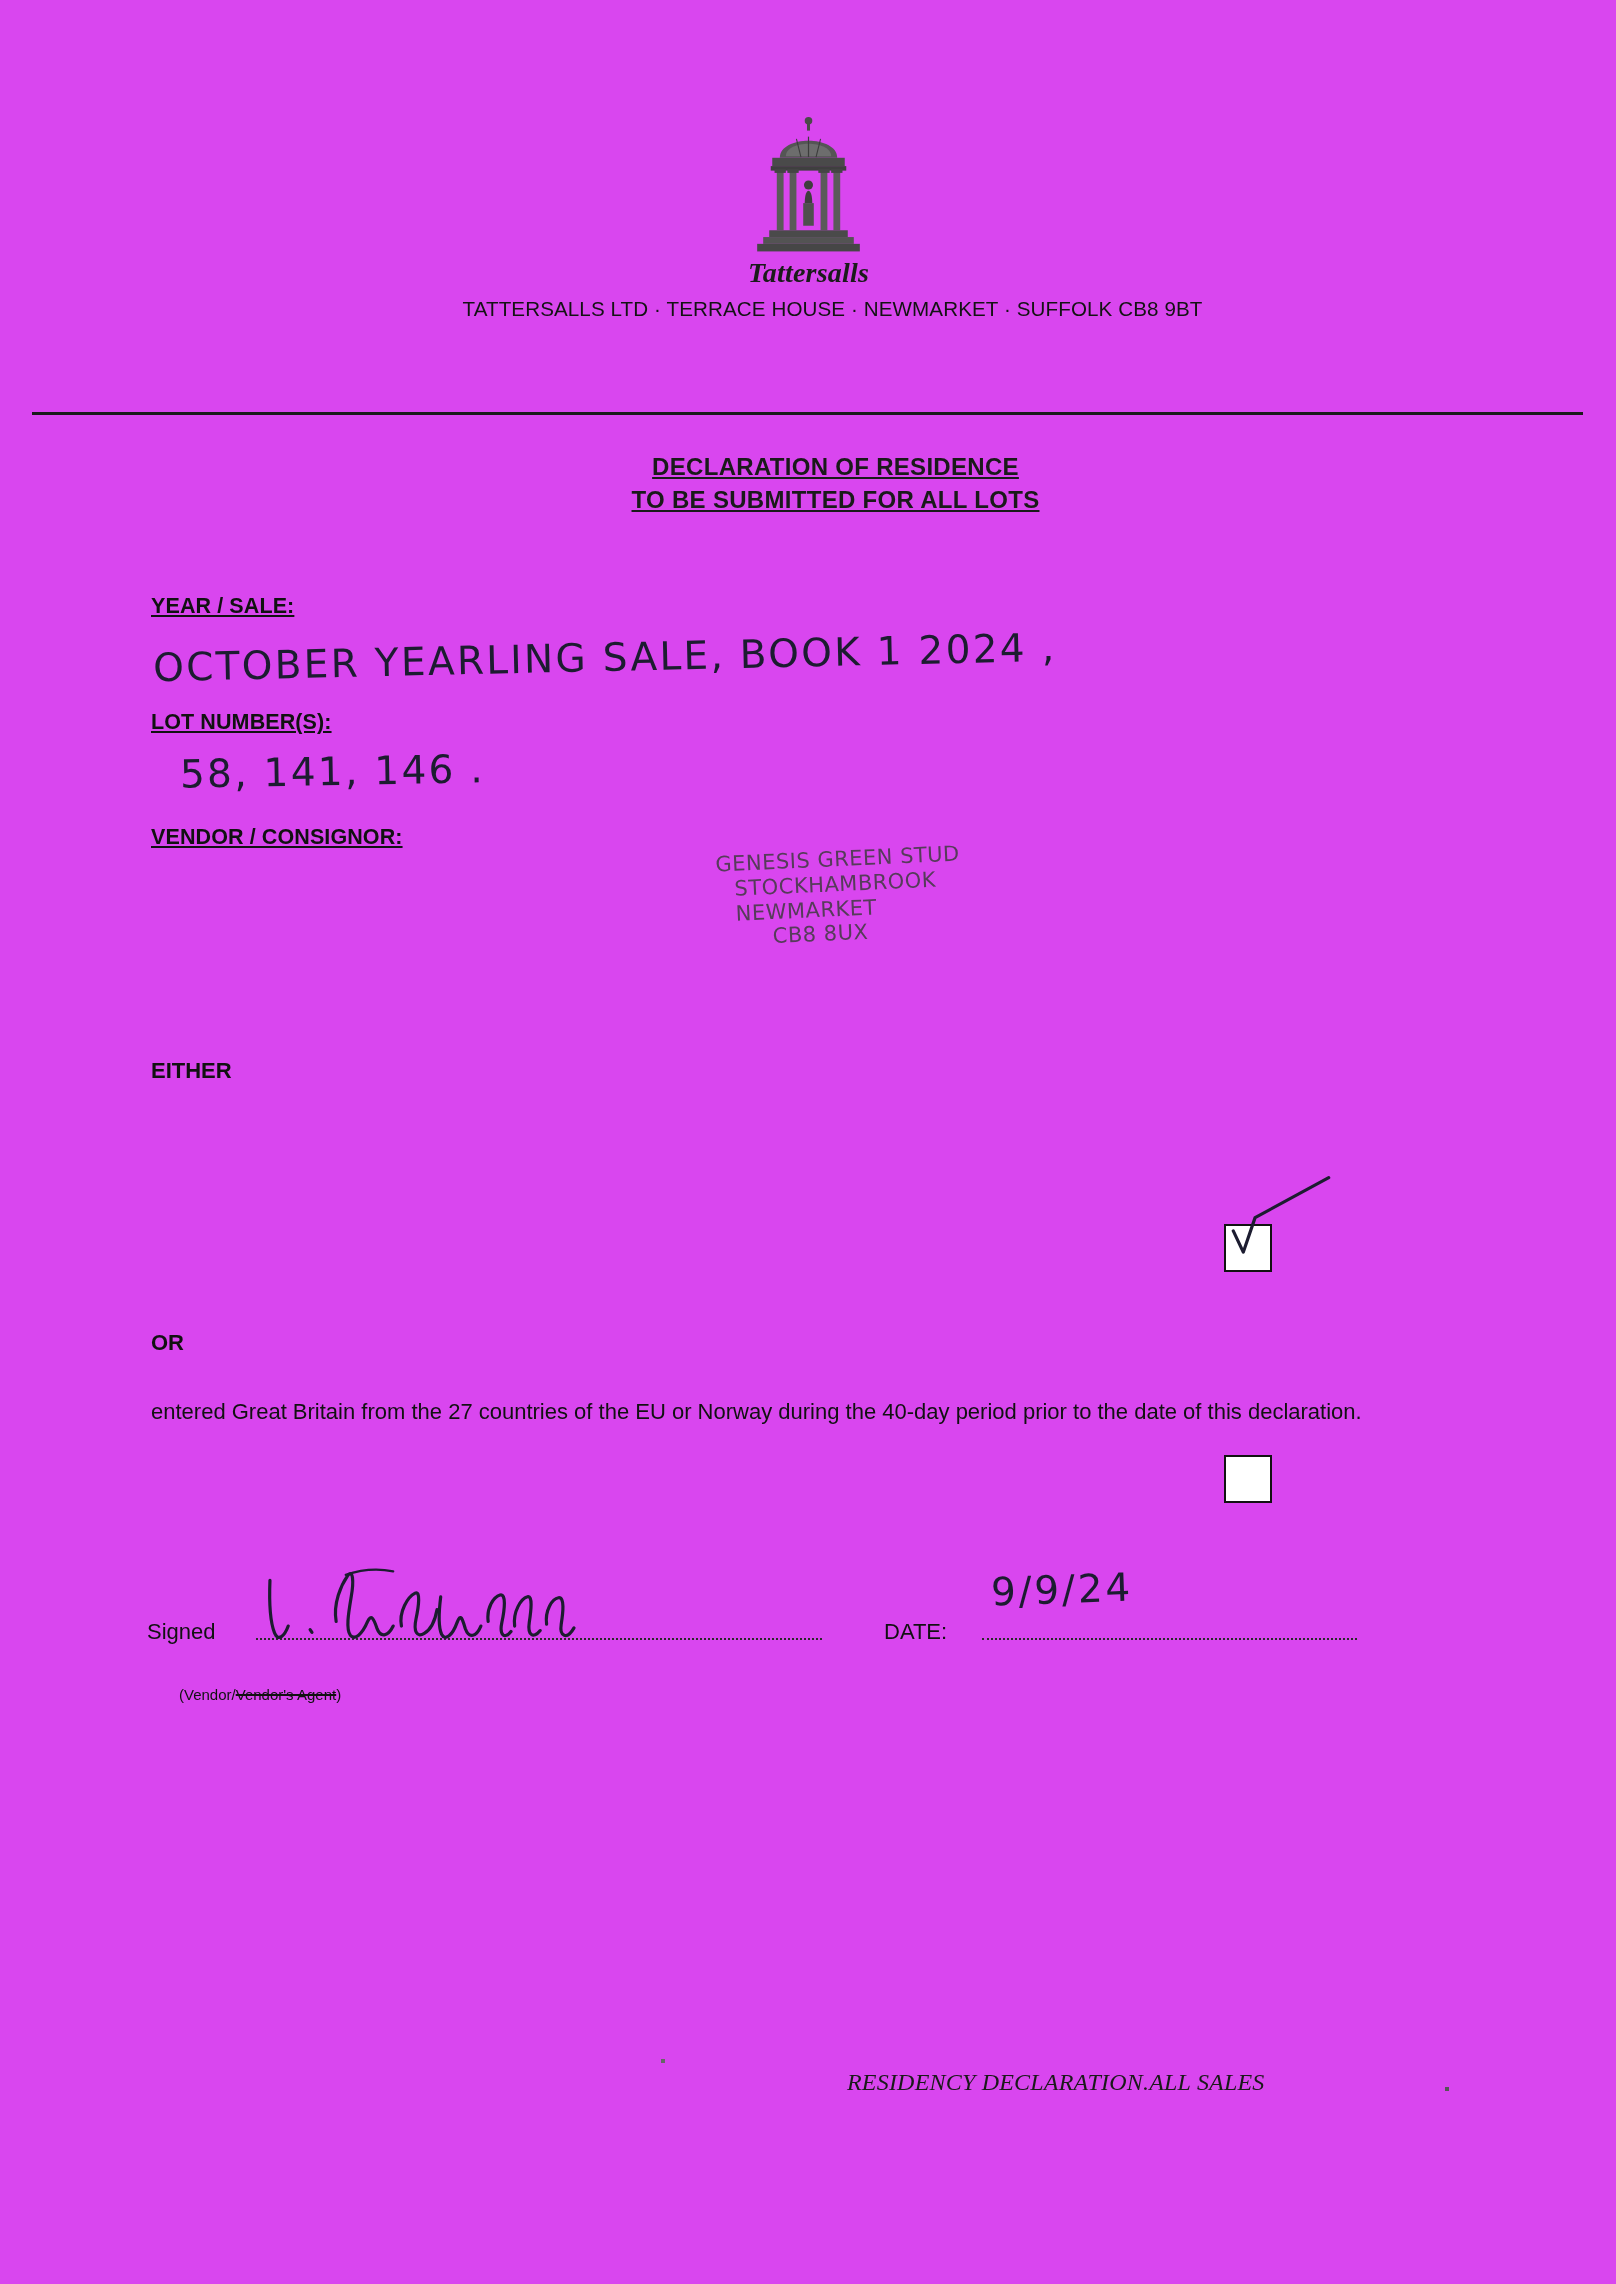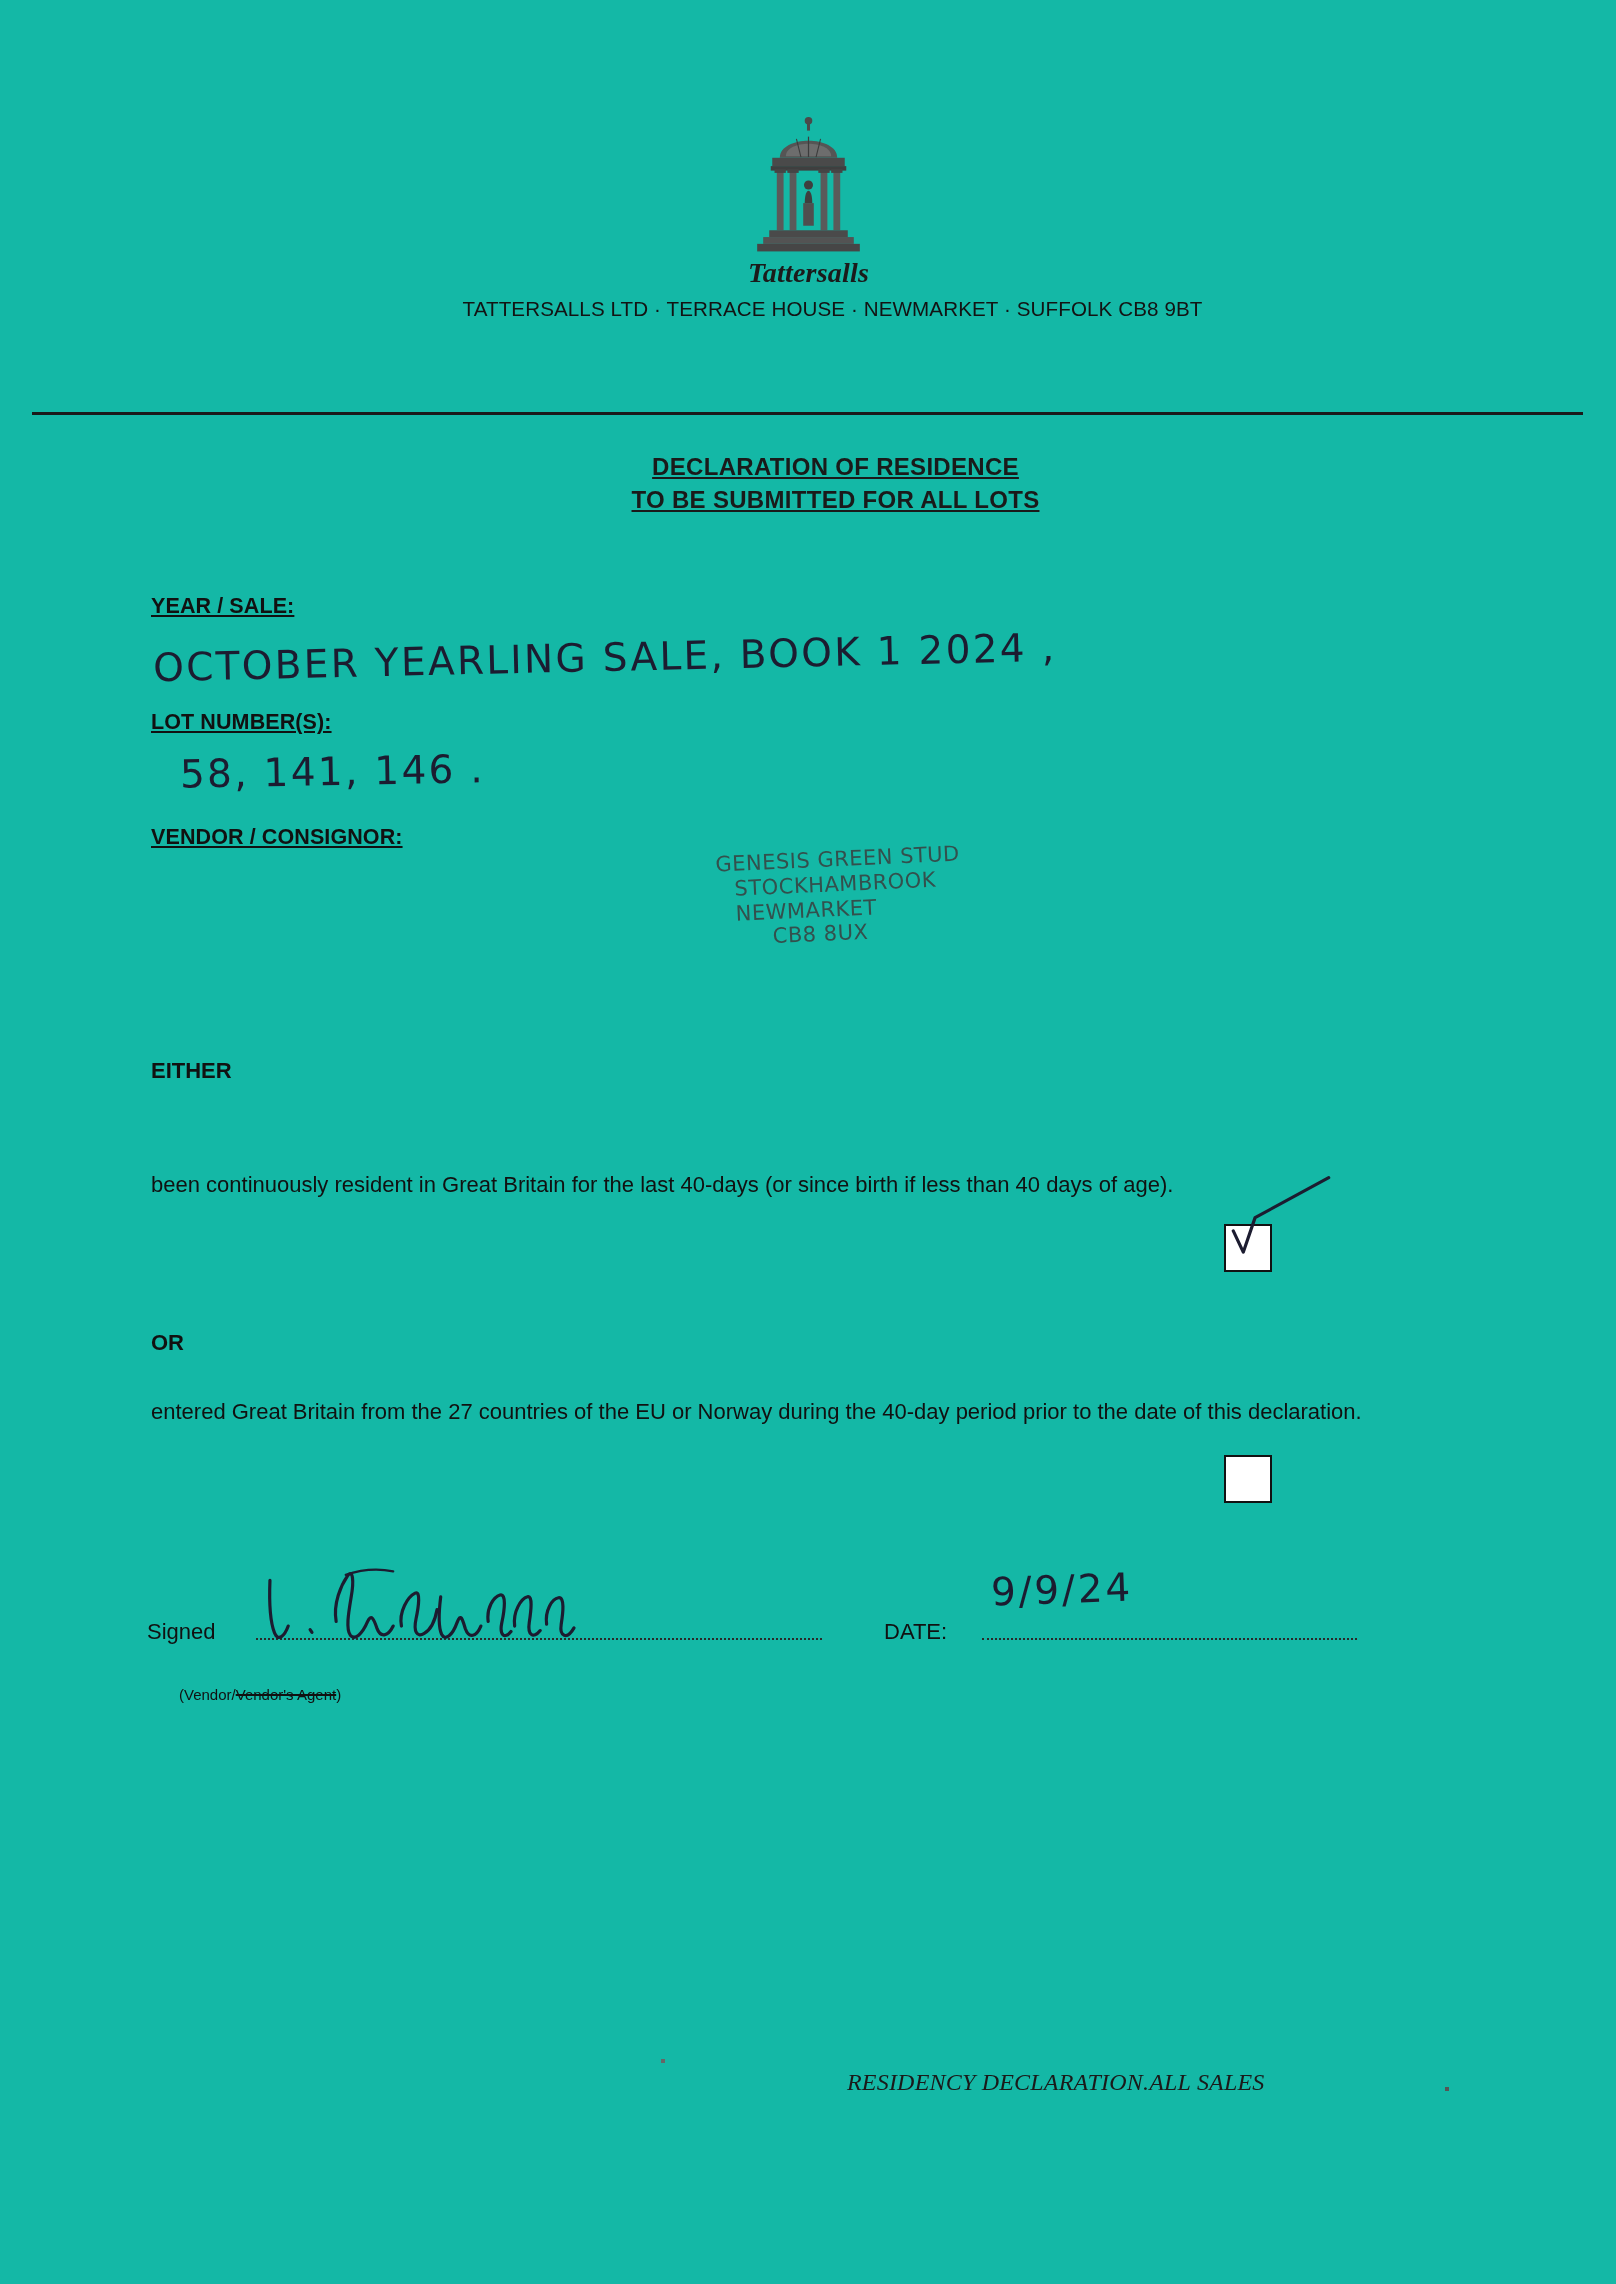--- a/index.html
+++ b/index.html
@@ -8,21 +8,21 @@
     background: #ffffff;
   }
   body {
     font-family: "Liberation Sans", sans-serif;
     color: #111;
   }
   .page {
     position: relative;
     width: 1617px;
     height: 2284px;
-    background: #14b8a6;
+    background: #d946ef;
     overflow: hidden;
   }
   
   .header {
     position: absolute;
     top: 114px;
     left: 0;
     width: 1617px;
     text-align: center;
   }
@@ -310,21 +310,20 @@
 
   <div class="field-label lbl-vendor">VENDOR / CONSIGNOR:</div>
   <div class="stamp">
     <div class="l1">GENESIS GREEN STUD</div>
     <div class="l2">STOCKHAMBROOK</div>
     <div class="l3">NEWMARKET</div>
     <div class="l4">CB8 8UX</div>
   </div>
 
   <div class="para p-either">EITHER</div>
-  <div class="para p-first">been continuously resident in Great Britain for the last 40-days (or since birth if less than 40 days of age).</div>
 
   <div class="checkbox cb-1"></div>
   <svg class="tick" viewBox="0 0 290 220" aria-hidden="true">
     <path d="M40 125 L62 172 L88 96 L250 8" stroke="#1c1c30" stroke-width="7" fill="none" stroke-linecap="round" stroke-linejoin="round"></path>
   </svg>
 
   <div class="para p-or">OR</div>
   <div class="para p-second">entered Great Britain from the 27 countries of the EU or Norway during the 40-day period prior to the date of this declaration.</div>
   <div class="checkbox cb-2"></div>
 

